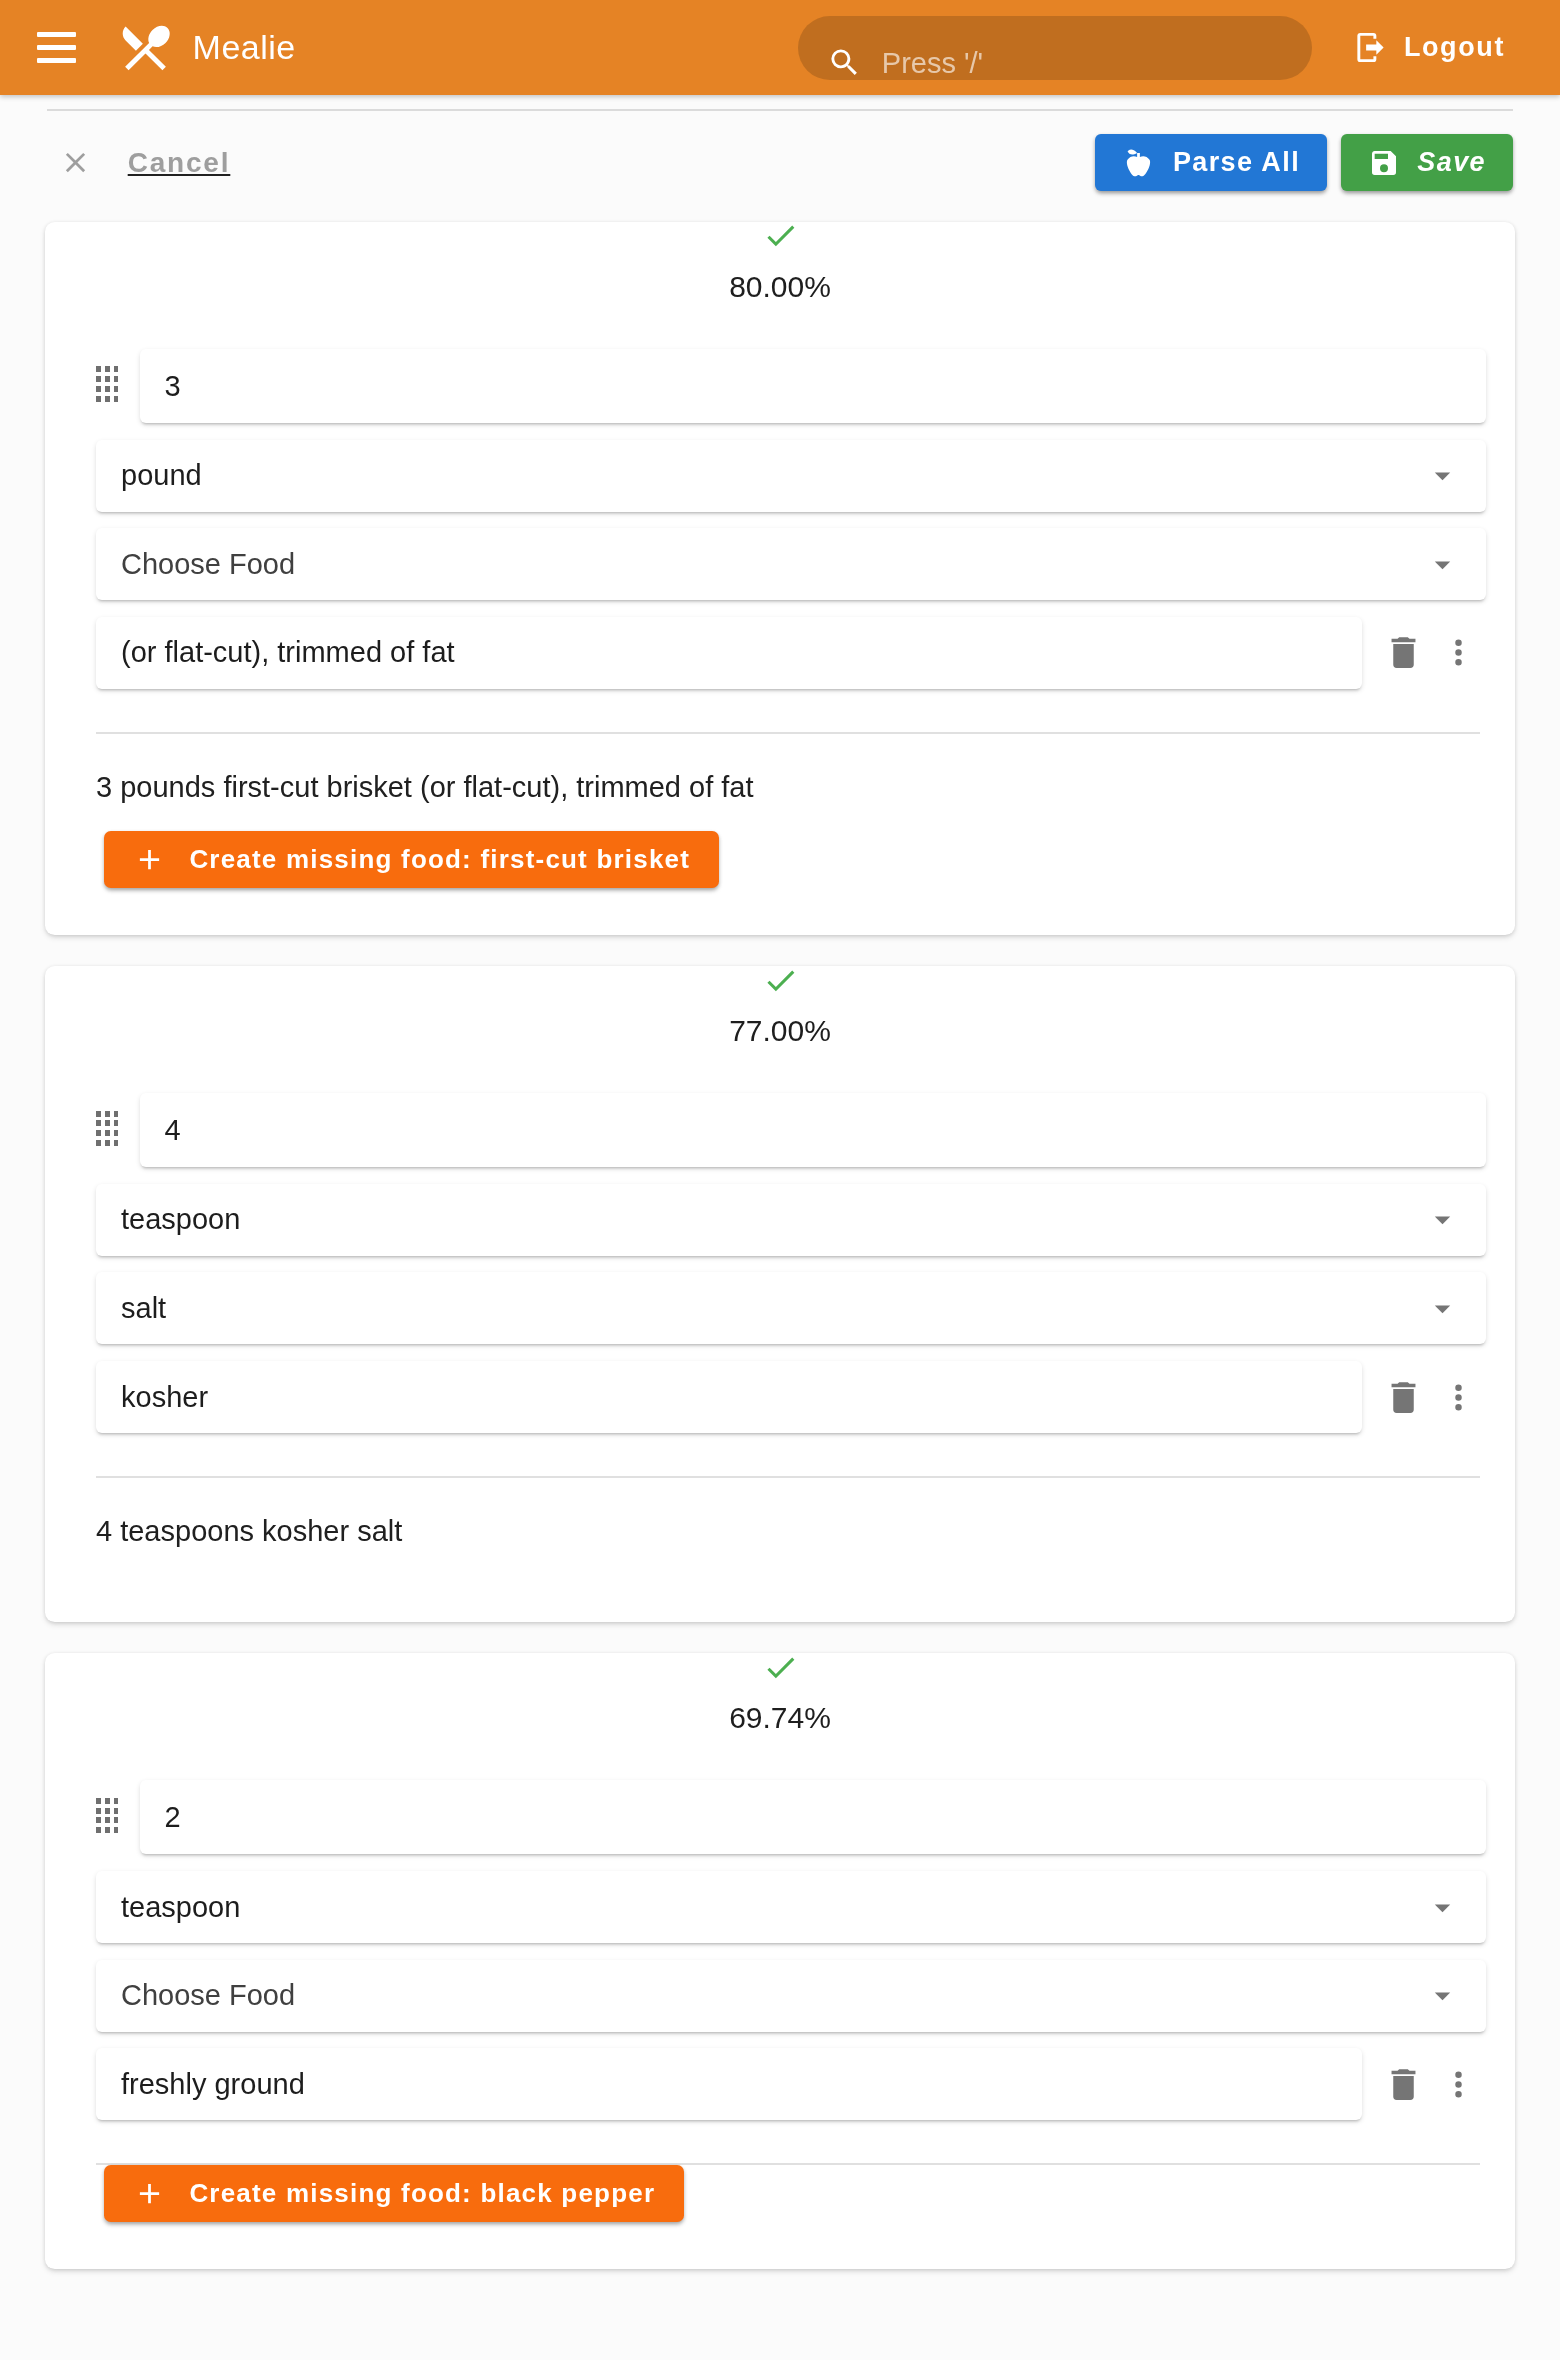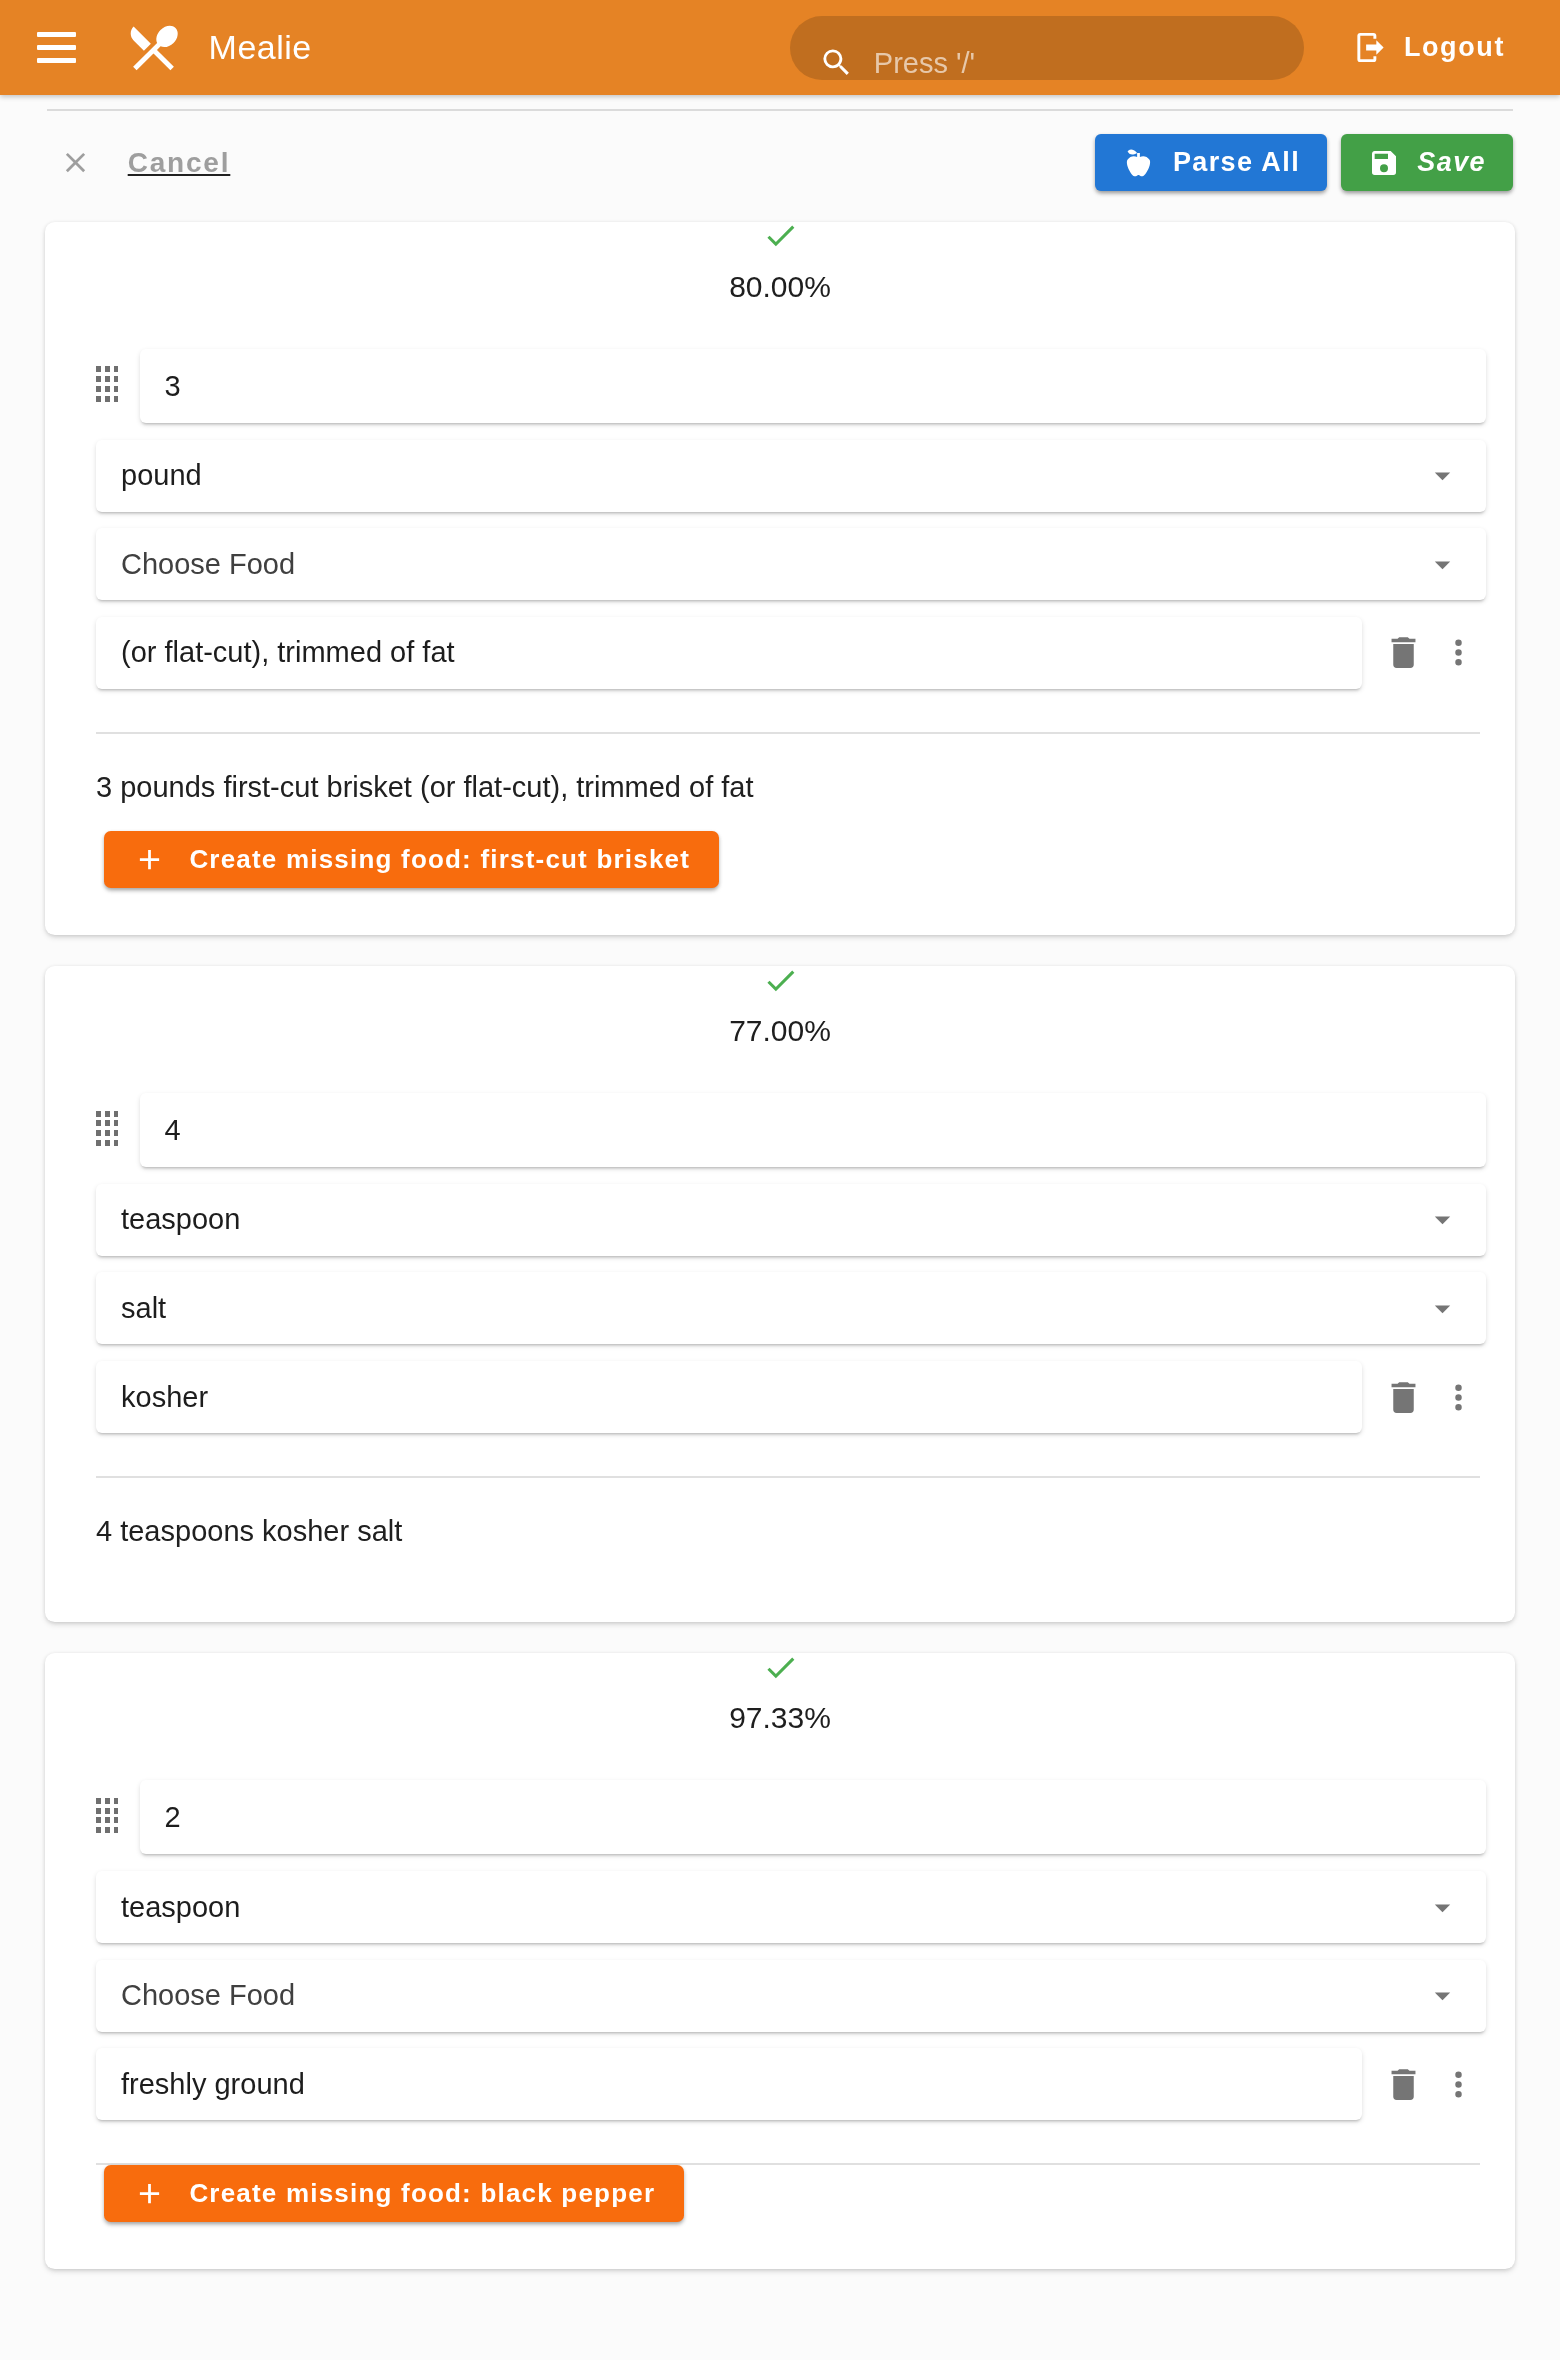--- a/index.html
+++ b/index.html
@@ -9,21 +9,21 @@
     background:#FBFBFB;
     font-family:"Liberation Sans", sans-serif;
     color:#212121;
   }
   
   .app-header {
     height:95px; background:#E58325;
     display:flex; align-items:center;
     padding:0 55px 0 37px;
     box-shadow:0 2px 4.9px rgba(0,0,0,0.22);
-    position:relative; z-index:5;gap:8px;
+    position:relative; z-index:5;
   }
   .hamburger { width:39px; display:flex; flex-direction:column; gap:7.8px; cursor:pointer; }
   .hamburger span { display:block; height:4.9px; background:#fff; border-radius:1px; }
   .logo-icon { margin-left:37px; width:64px; height:64px; display:flex; align-items:center; justify-content:center; }
   .app-title { margin-left:15.6px; font-size:34px; font-weight:400; color:#fff; letter-spacing:0.5px; }
   .search-pill {
     margin-left:auto;
     width:514px; height:64px; border-radius:32px;
     background:#C06E1F;
     display:flex; align-items:flex-end; padding:0 29px;
@@ -311,21 +311,21 @@
 
   </section>
 
   <section class="card">
     <div class="confidence-row">
       <span>
         <svg width="37" height="37" viewBox="0 0 24 24" fill="#4CAF50">
             <path d="M21,7L9,19L3.5,13.5L4.91,12.09L9,16.17L19.59,5.59L21,7Z"></path>
           </svg>
       </span>
-      <span class="confidence-text">97.33%</span>
+      <span class="confidence-text">69.74%</span>
     </div>
 
     <div class="fields">
       <div class="amount-row">
         <span class="drag-handle">
           <i></i>
             <i></i>
             <i></i>
             <i></i>
             <i></i>

